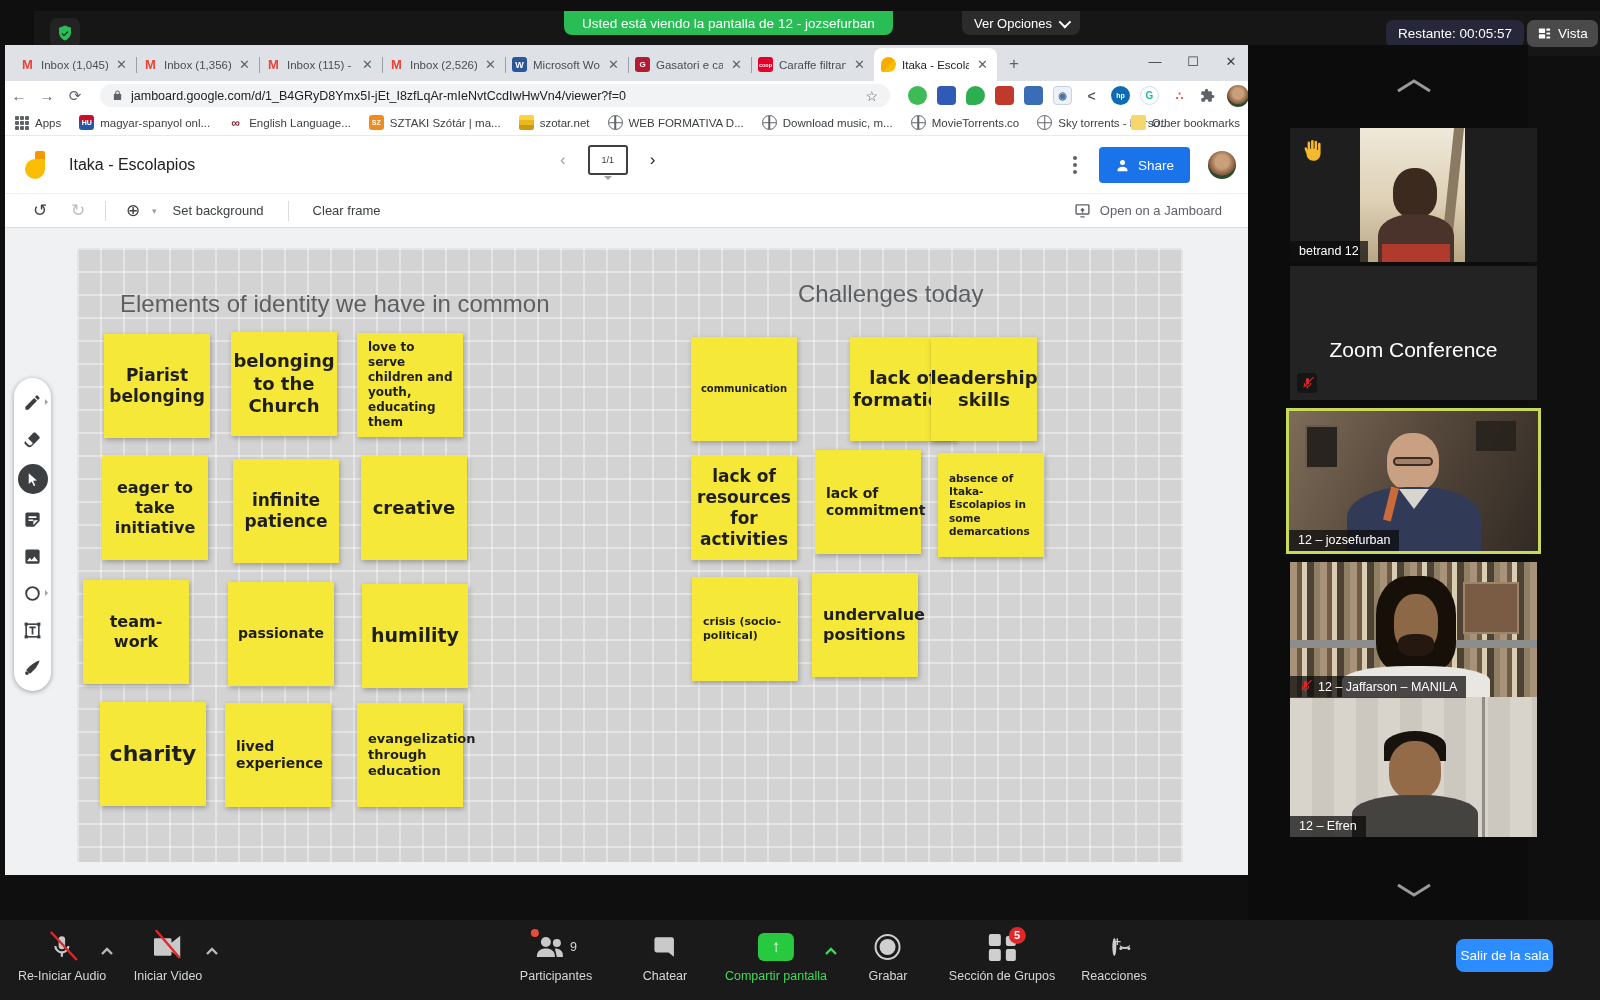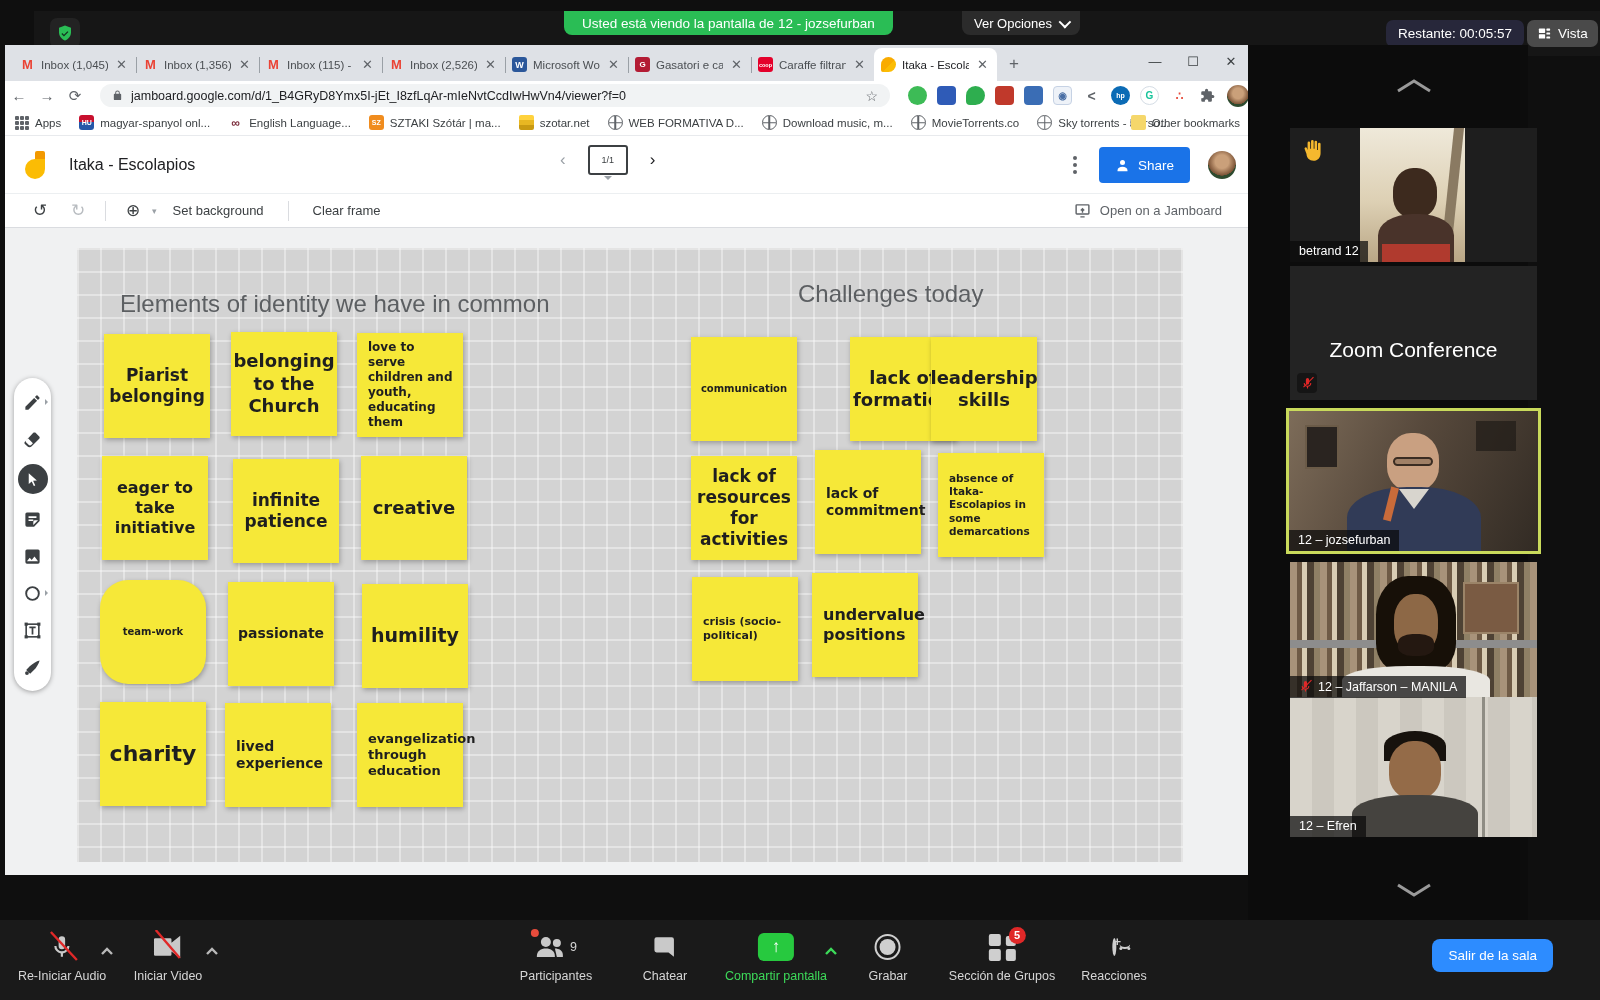--- a/index.html
+++ b/index.html
@@ -77,21 +77,21 @@
   .bheading { position:absolute; font-size:24px; color:#5c5f62; }
   .h-left { left:43px; top:20px;margin-top:22px; }
   .h-right { left:721px; top:32px; }
   .note { position:absolute; width:106px; height:104px; background:#f6e838; box-shadow:1px 2px 5px rgba(0,0,0,.28);
           display:flex; align-items:center; justify-content:center; text-align:center; padding:8px;
           font-family:"DejaVu Sans",sans-serif; font-weight:bold; color:#1f1f1f; line-height:1.25; cursor:pointer; }
   .note.la { justify-content:flex-start; text-align:left; padding-left:11px; }
   .a0{left:27px;top:86px;font-size:17px;} .a1{left:154px;top:84px;font-size:18px;}
   .a2{left:280px;top:85px;font-size:12px;} .a3{left:410px;top:90px;font-size:17px;}
   .a4{left:25px;top:208px;font-size:16px;} .a5{left:156px;top:211px;font-size:17px;}
-  .a6{left:284px;top:208px;font-size:18px;} .a7{left:23px;top:332px;font-size:10px;border-radius:28px;}
+  .a6{left:284px;top:208px;font-size:18px;} .a7{left:6px;top:332px;font-size:16px;}
   .a8{left:151px;top:334px;font-size:14px;} .a9{left:285px;top:336px;font-size:19px;}
   .a10{left:23px;top:454px;font-size:22px;} .a11{left:148px;top:455px;font-size:14px;}
   .a12{left:280px;top:455px;font-size:13px;}
   .c0{left:614px;top:89px;font-size:10px;} .c1{left:733px;top:89px;font-size:18px;margin-left:40px;}
   .c2{left:854px;top:89px;font-size:18px;} .c3{left:614px;top:208px;font-size:17px;}
   .c4{left:738px;top:202px;font-size:14px;} .c5{left:861px;top:205px;font-size:10.5px;}
   .c6{left:615px;top:329px;font-size:11px;} .c7{left:735px;top:325px;font-size:16px;}
 
   
   .toolpanel { position:absolute; left:9px; top:150px; width:37px; padding:12px 0; background:#fff; border-radius:20px;
@@ -134,21 +134,21 @@
   .fchev { position:absolute; top:22px; cursor:pointer; }
   .fchev svg { stroke:#b9b9b9; stroke-width:2.4; fill:none; width:14px; height:9px; }
   .redslash { position:absolute; left:-2px; top:-2px; width:34px; height:32px; }
   .greenbox { width:36px; height:28px; background:#27c93f; border-radius:6px; display:flex; align-items:center; justify-content:center; color:#fff; font-size:17px; font-weight:bold; }
   .reccircle { width:26px; height:26px; border:2.5px solid #cfcfcf; border-radius:50%; display:flex; align-items:center; justify-content:center; }
   .reccircle i { width:16px; height:16px; background:#cfcfcf; border-radius:50%; }
   .gridic { position:relative; width:27px; height:27px; }
   .gridic i { position:absolute; background:#cfcfcf; border-radius:2px; }
   .badge { position:absolute; top:-7px; right:-10px; min-width:17px; height:17px; background:#e02828; border-radius:50%; color:#fff; font-size:11px; display:flex; align-items:center; justify-content:center; font-weight:bold; }
   .reddot { position:absolute; left:-4px; top:-4px; width:8px; height:8px; border-radius:50%; background:#e74c3c; }
-  .leavebtn { position:absolute; right:47px; top:19px; background:#2d8cff; border:none; color:#fff; font-size:13.5px; padding:9px 16px; border-radius:8px; cursor:pointer; font-family:inherit; }
+  .leavebtn { position:absolute; right:47px; top:19px; background:#2d8cff; border:none; color:#fff; font-size:13.5px; padding:9px 4px; border-radius:8px; cursor:pointer; font-family:inherit; }
   .smiley { width:26px; height:26px; border:2.3px solid #cfcfcf; border-radius:50%; position:relative; }
   .smiley::before { content:""; position:absolute; left:5px; top:7px; width:3px; height:3px; background:#cfcfcf; border-radius:50%; box-shadow:8px 0 0 #cfcfcf; }
   .smiley::after { content:""; position:absolute; left:5.5px; bottom:5px; width:11px; height:5px; border-bottom:2.3px solid #cfcfcf; border-radius:0 0 10px 10px; }
   .smileyplus { position:absolute; right:-5px; top:-6px; color:#cfcfcf; font-size:13px; font-weight:bold; }
 </style>
 </head>
 <body>
 
 <div class="screen">
 

